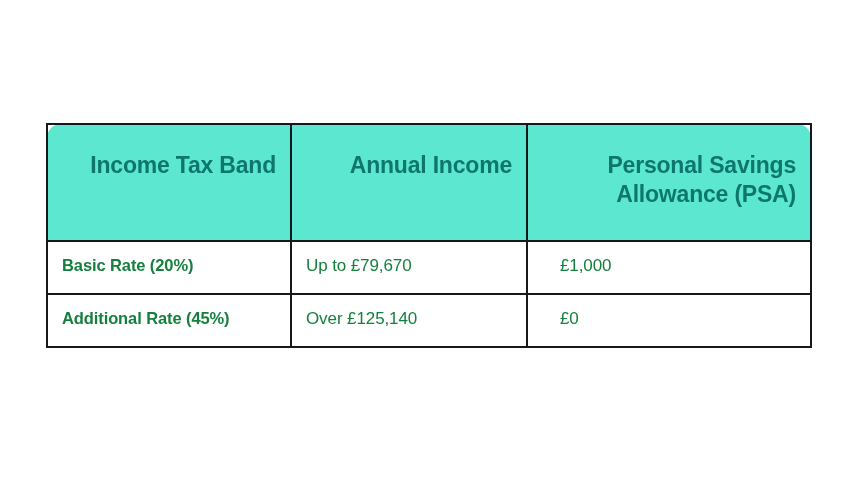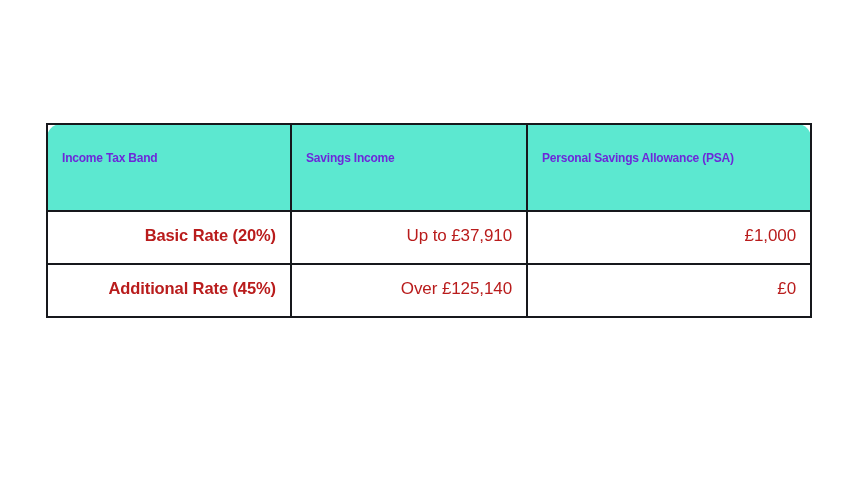--- a/index.html
+++ b/index.html
@@ -43,44 +43,44 @@
   }
 
   
   col.c1 { width: 244px; }
   col.c2 { width: 236px; }
   col.c3 { width: 284px; }
 
   
   thead th {
     background: #5ce8d0;
-    color: #6d28d9;
+    color: #0f766e;
     font-weight: bold;
-    font-size: 12px;
+    font-size: 23px;
     line-height: 1.28;
-    text-align: left;
+    text-align: right;
     vertical-align: top;
     padding: 26px 14px 30px 14px;
     border-right: 2px solid #16181c;
     border-bottom: 2px solid #16181c;
     letter-spacing: -0.2px;
     height: 87px;
     box-sizing: border-box;
   }
   thead th:last-child { border-right: none; }
   thead th:first-child { border-top-left-radius: 14px; }
   thead th:last-child  { border-top-right-radius: 14px; }
 
   
   tbody td {
     background: #ffffff;
-    color: #b91c1c;
+    color: #15803d;
     font-size: 17px;
     line-height: 1.3;
-    text-align: right;
+    text-align: left;
     vertical-align: top;
     padding: 13px 14px 16px 14px;
     border-right: 2px solid #16181c;
     border-bottom: 2px solid #16181c;
     letter-spacing: -0.1px;
     height: 49px;
     box-sizing: border-box;
   }
   tbody td:last-child { border-right: none; padding-left: 32px; }
   tbody tr:last-child td { border-bottom: none; }
@@ -99,29 +99,29 @@
     <table class="psa-table">
       <colgroup>
         <col class="c1">
         <col class="c2">
         <col class="c3">
       </colgroup>
 
       <thead>
         <tr>
           <th>Income Tax Band</th>
-          <th>Savings Income</th>
+          <th>Annual Income</th>
           <th>Personal Savings Allowance (PSA)</th>
         </tr>
       </thead>
 
       <tbody>
         <tr>
           <td class="band">Basic Rate (20%)</td>
-          <td>Up to £37,910</td>
+          <td>Up to £79,670</td>
           <td>£1,000</td>
         </tr>
         <tr>
           <td class="band">Additional Rate (45%)</td>
           <td>Over £125,140</td>
           <td>£0</td>
         </tr>
       </tbody>
     </table>
   </div>

